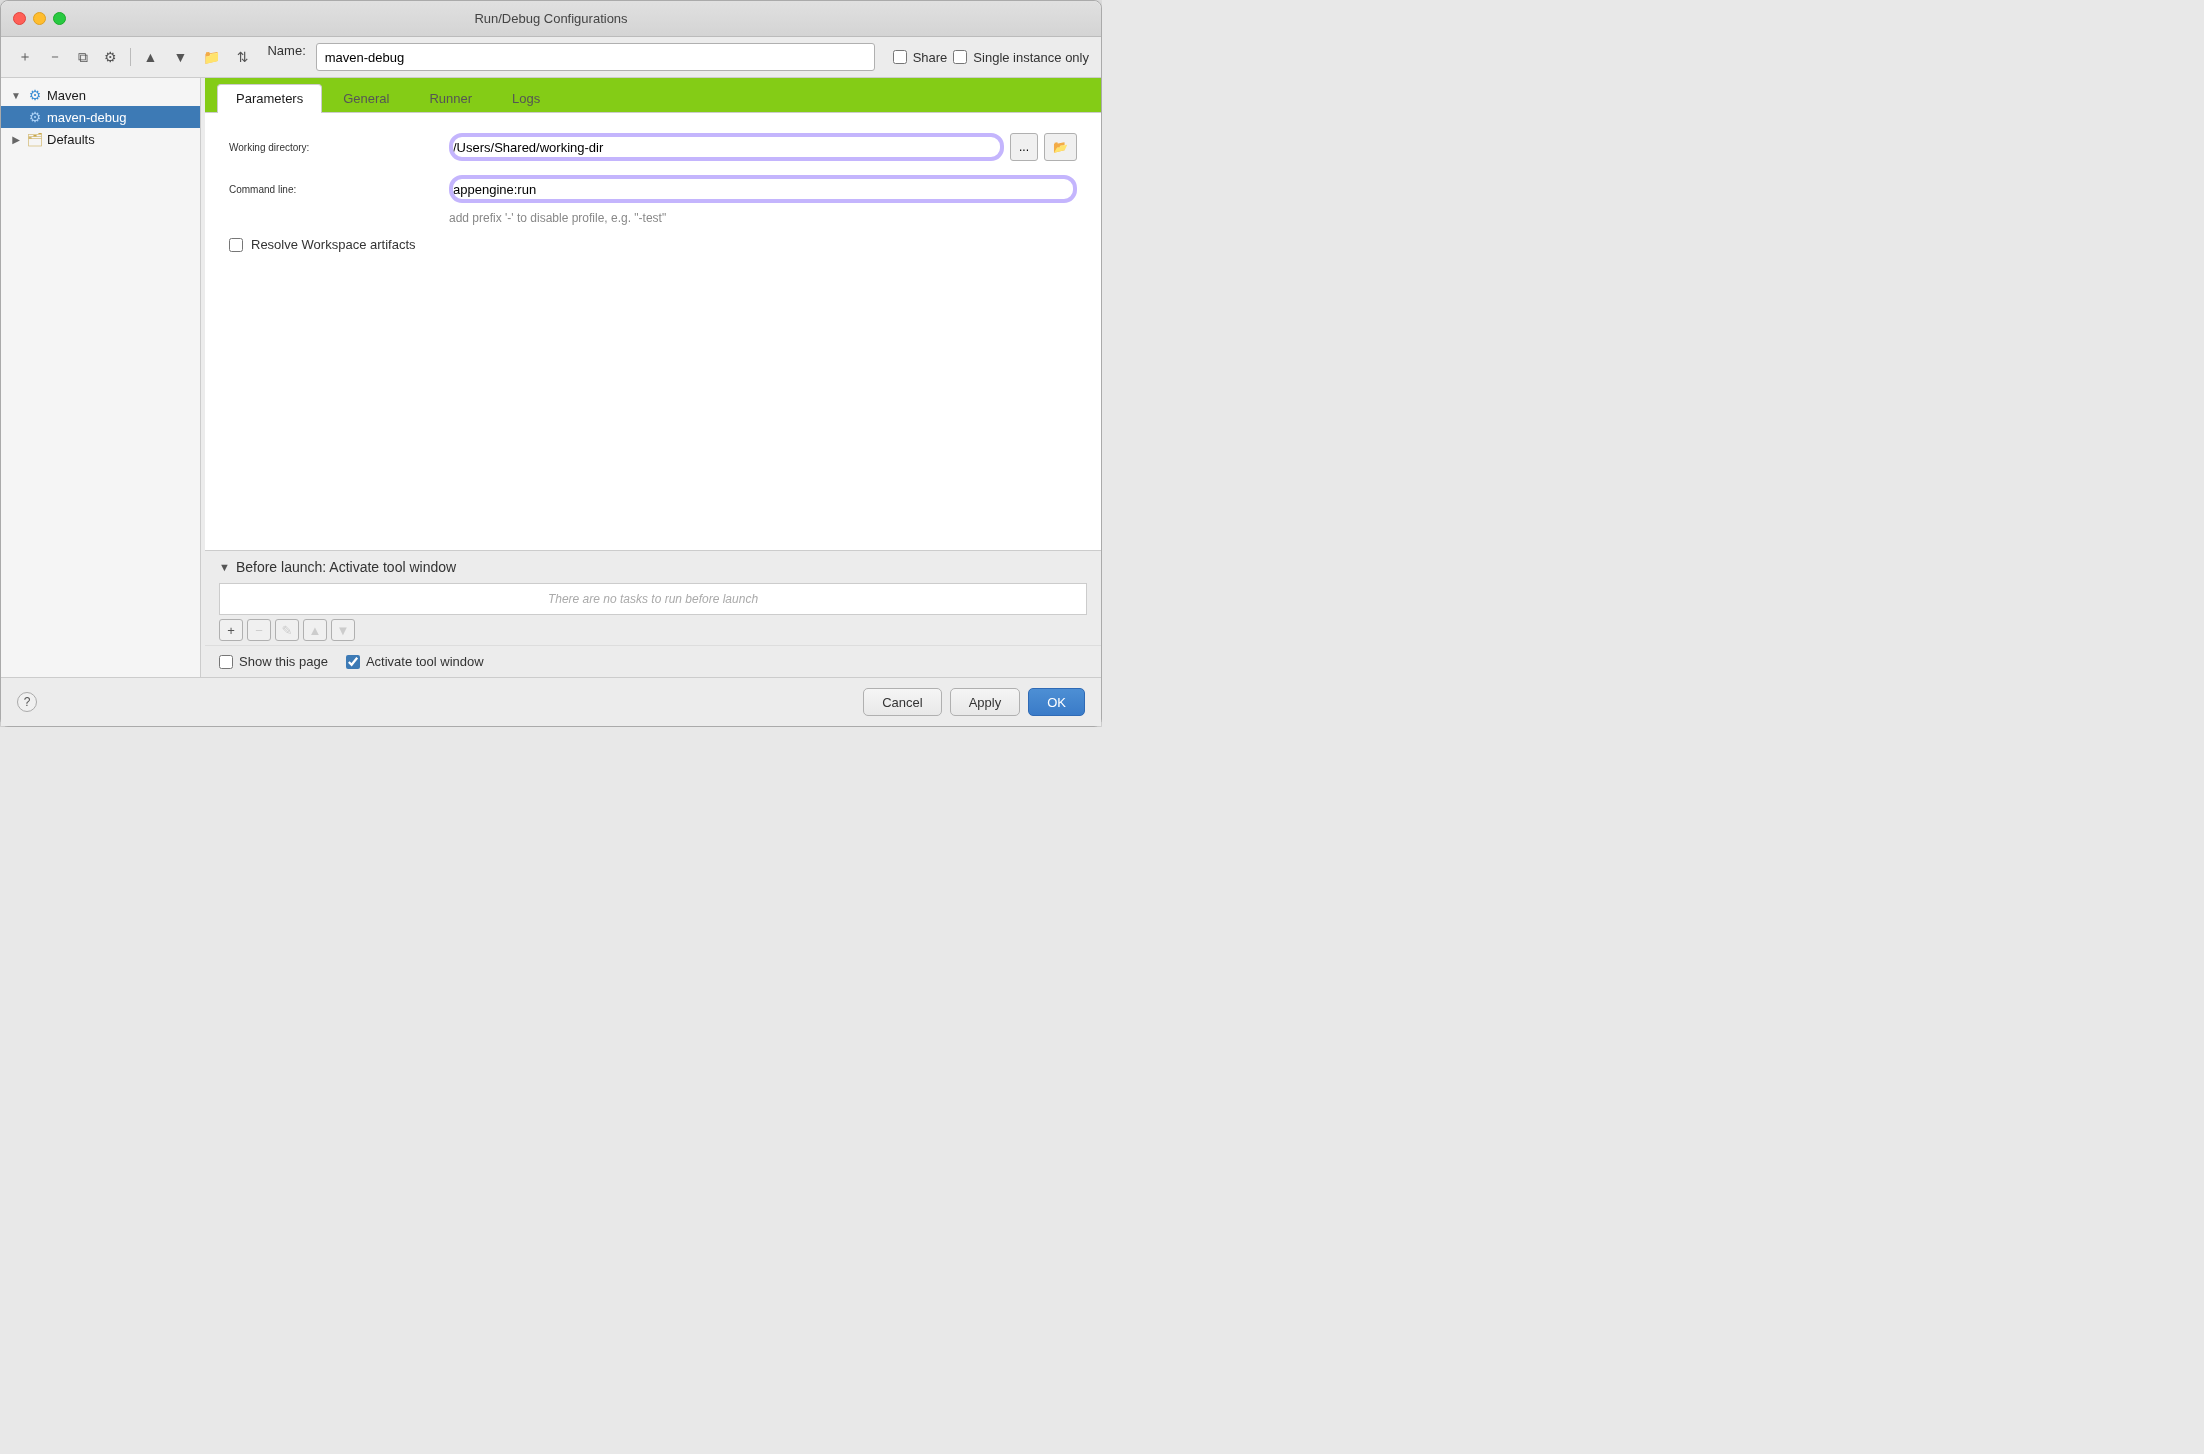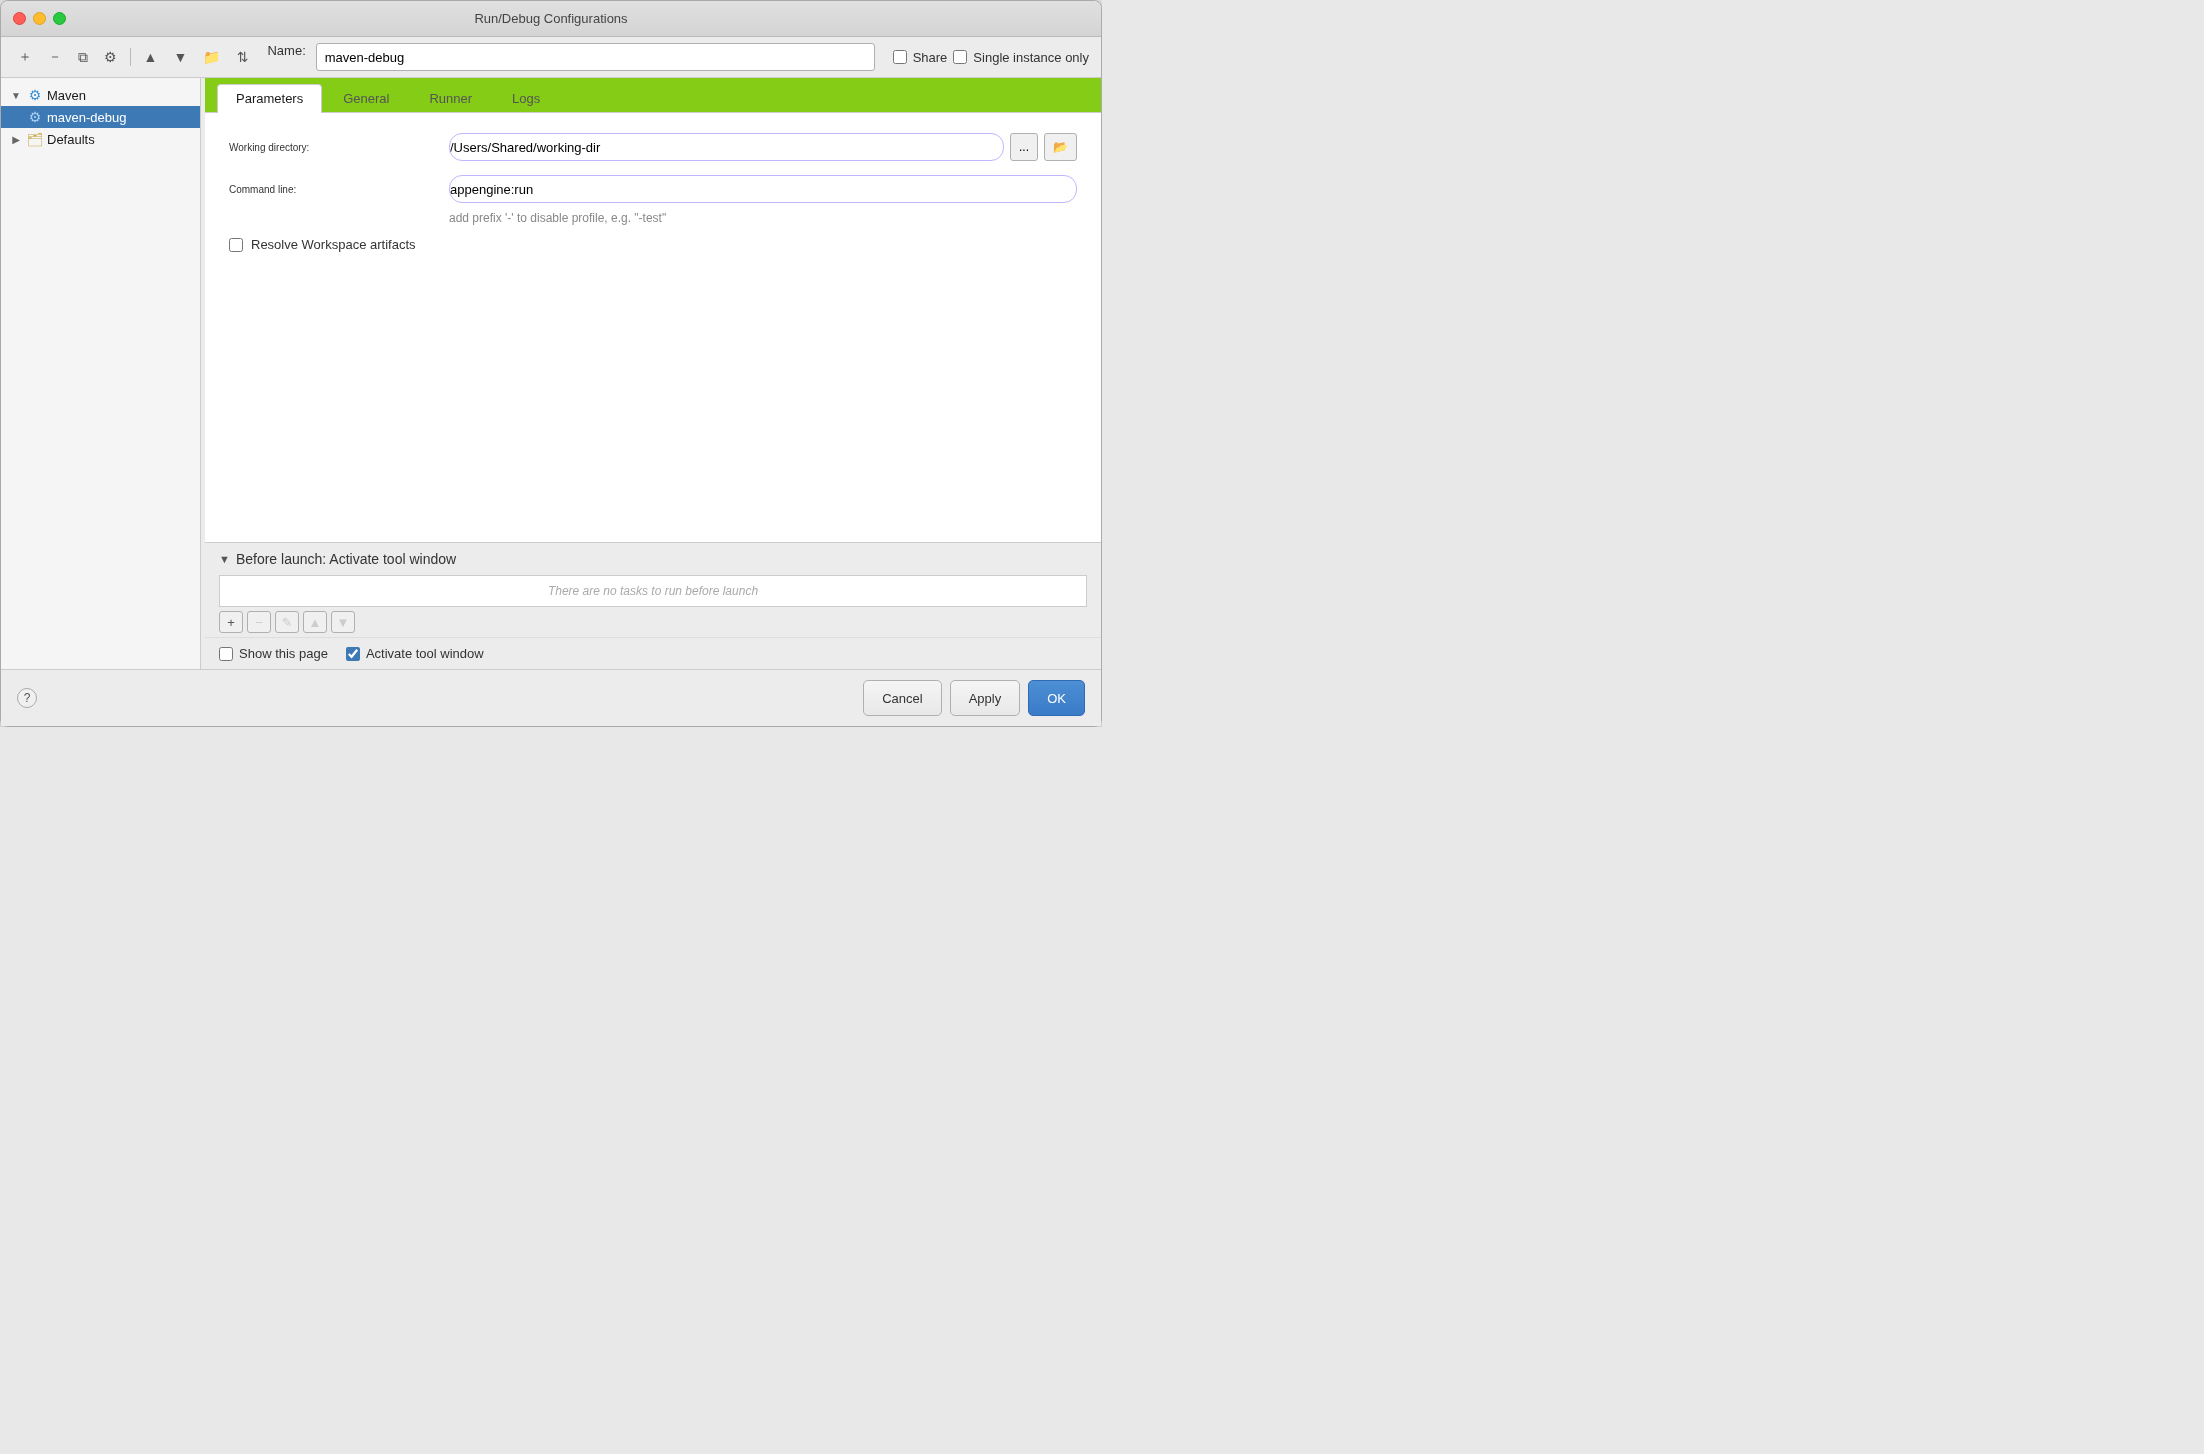--- a/index.html
+++ b/index.html
@@ -224,21 +224,21 @@
     }
     .form-input-wrapper {
       flex: 1;
       display: flex;
       gap: 6px;
       align-items: center;
     }
     .form-input {
       flex: 1;
       height: 28px;
-      border: 1px solid #c4b5fd;
+      border: 4px solid #c4b5fd;
       border-radius: 13px;
       padding: 0 0;
       font-size: 13px;
       background: white;
       outline: none;
     }
     .browse-btn {
       height: 28px;
       padding: 0 8px;
       border: 1px solid #b0b0b0;
@@ -355,21 +355,21 @@
       display: flex;
       justify-content: flex-end;
       align-items: center;
       padding: 10px 16px;
       gap: 8px;
       border-top: 1px solid #ccc;
       background: #ececec;
       flex-shrink: 0;
     }
     .footer-btn {
-      height: 36px;
+      height: 28px;
       padding: 0 18px;
       border-radius: 5px;
       font-size: 13px;
       cursor: pointer;
       border: 1px solid #b0b0b0;
     }
     .btn-cancel {
       background: linear-gradient(to bottom, #f5f5f5, #e8e8e8);
       color: #333;
     }

